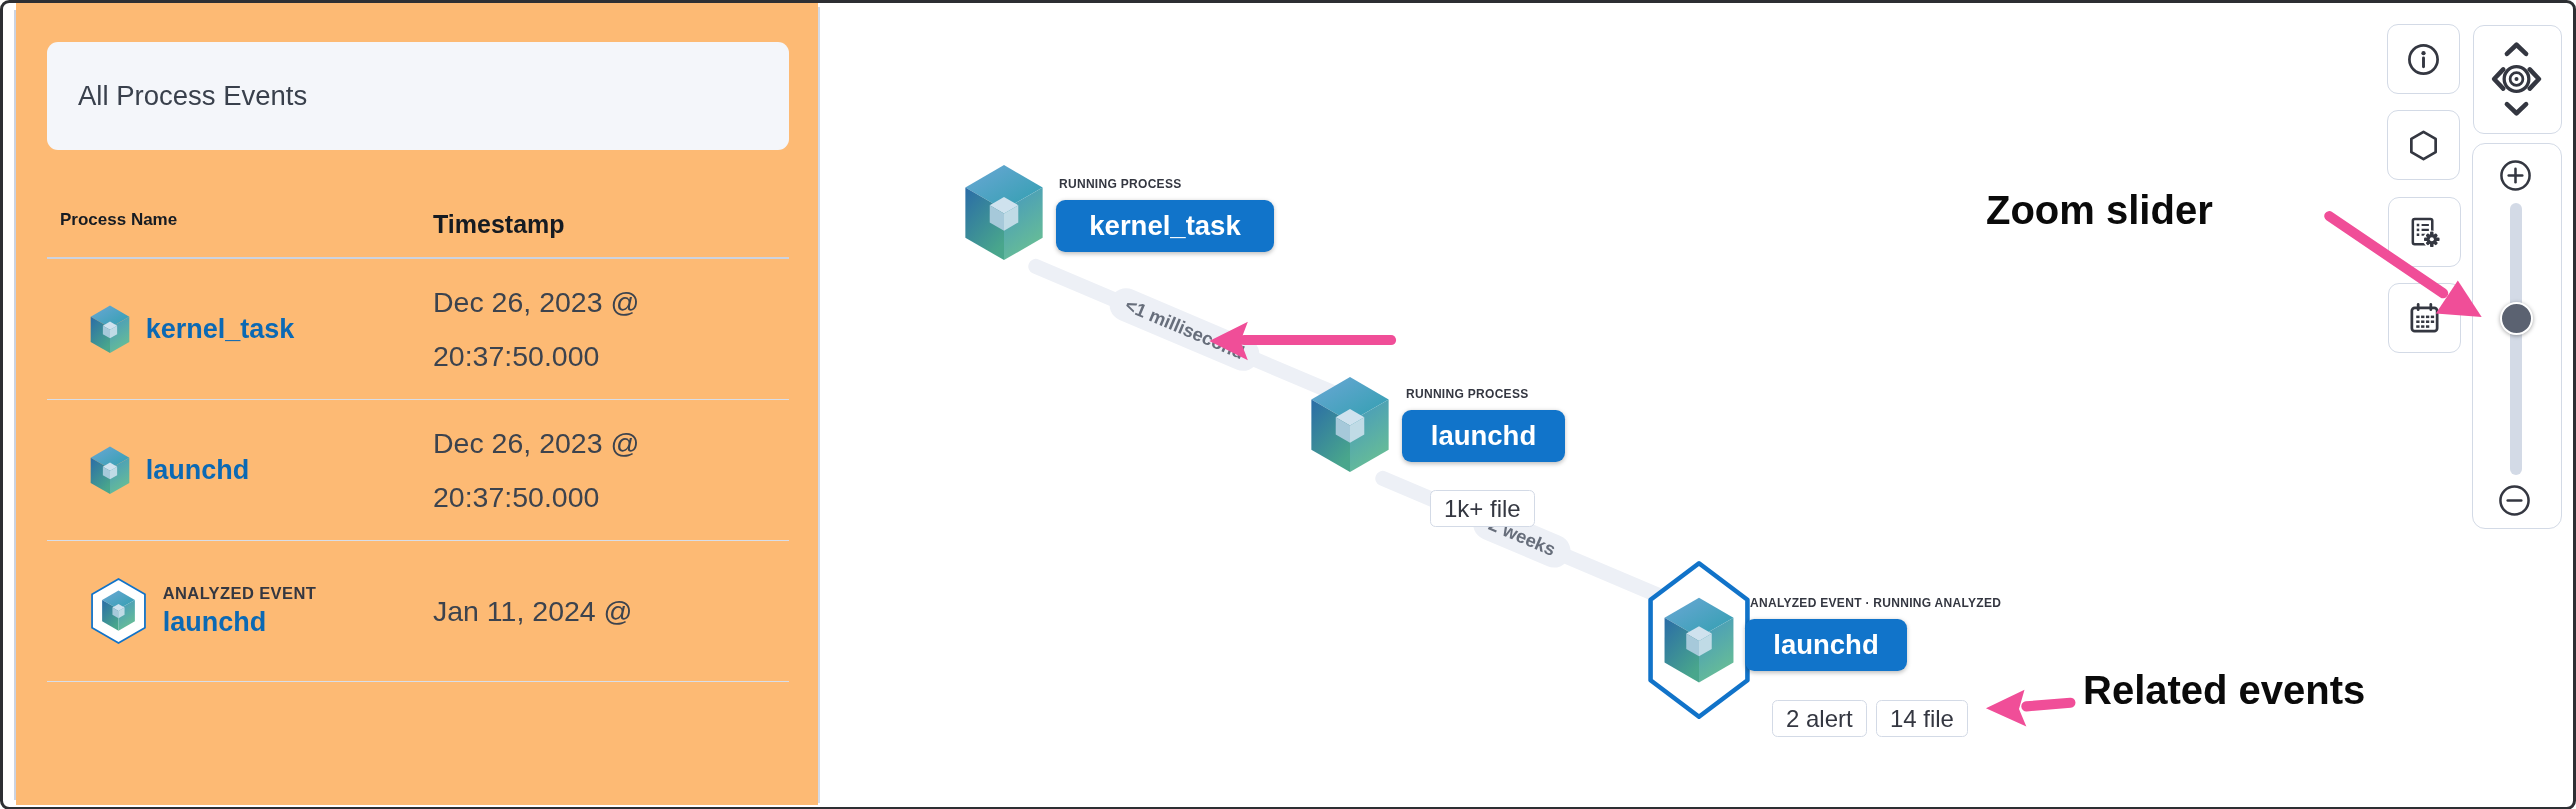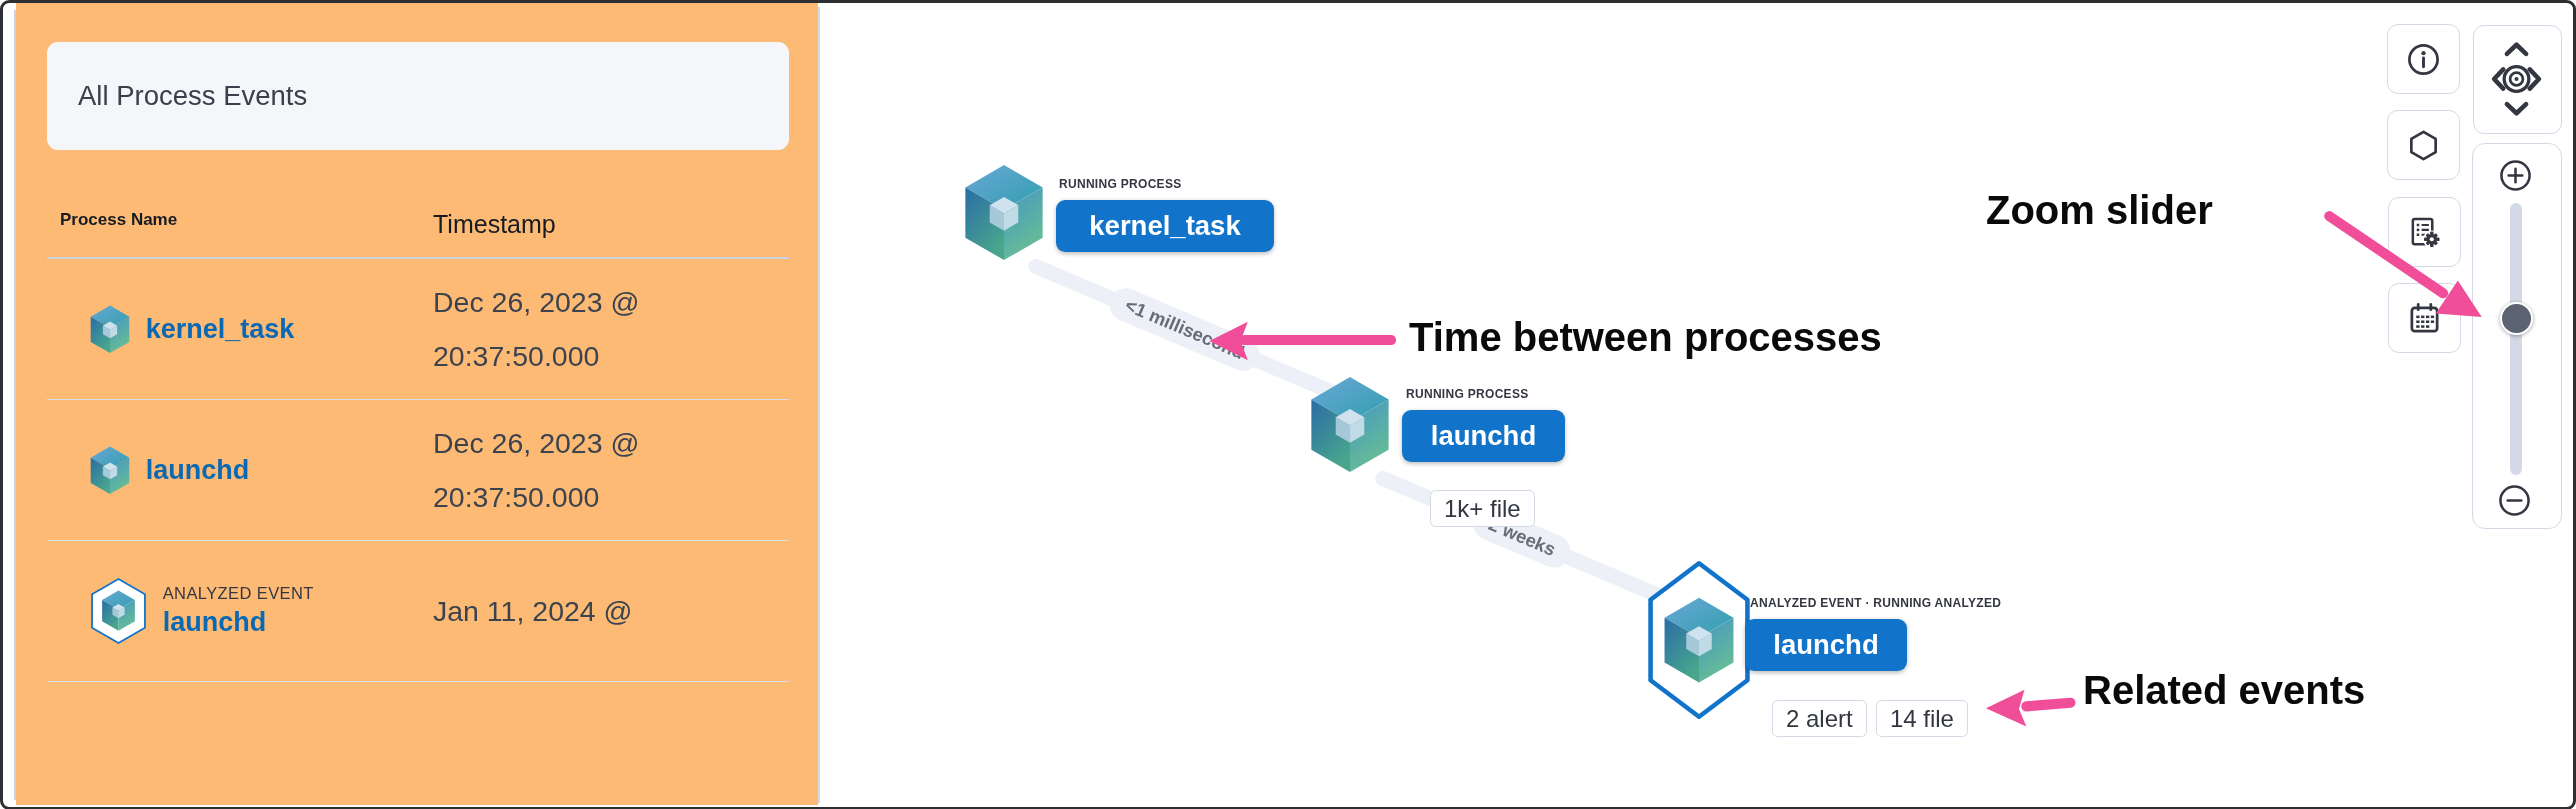--- a/index.html
+++ b/index.html
@@ -5,29 +5,29 @@
   html,body{margin:0;padding:0;background:#fff;font-family:"Liberation Sans",sans-serif;}
   .frame{position:relative;width:2576px;height:810px;box-sizing:border-box;border:3.7px solid #2d2f33;border-radius:9.2px;background:#fff;overflow:hidden;}
 
   
   .left-border{position:absolute;left:11px;top:7.3px;bottom:7.3px;width:1.8px;background:#ccd3e0;}
   .panel{position:absolute;left:13px;top:0;width:802px;height:802px;background:#fdba74;}
   .panel-header{position:absolute;left:31px;top:39px;width:742px;height:108px;background:#f4f6fa;border-radius:11px;display:flex;align-items:center;}
   .panel-header span{margin-left:31px;font-size:27.5px;color:#39404c;font-weight:500;}
   .thead{position:absolute;left:31px;top:207px;width:742px;height:46px;}
   .thead .c1{position:absolute;left:13px;top:0;font-size:17px;font-weight:bold;color:#161b22;}
-  .thead .c2{position:absolute;left:386px;top:0;font-size:25px;font-weight:normal;color:#161b22;}
+  .thead .c2{position:absolute;left:386px;top:0;font-size:25px;font-weight:bold;color:#161b22;}
   .thead-line{position:absolute;left:31px;top:254px;width:742px;height:1.8px;background:#ccd3e0;}
   .rows{position:absolute;left:31px;top:256px;width:742px;}
   .trow{display:flex;align-items:center;height:140px;border-bottom:1.8px solid #d8dee9;}
   .name-cell{flex:0 0 386px;display:flex;align-items:center;gap:14.7px;padding-left:42px;box-sizing:border-box;}
   .proc-link{font-size:27px;font-weight:bold;color:#0b69b4;text-decoration:none;}
   .ts-cell{flex:1;font-size:28.5px;color:#3c434e;line-height:54px;}
   .analyzed-stack{display:flex;flex-direction:column;gap:3.7px;}
-  .analyzed-label{font-size:16.5px;font-weight:normal;color:#343741;letter-spacing:0.4px;}
+  .analyzed-label{font-size:16.5px;font-weight:bold;color:#343741;letter-spacing:0.4px;}
   .cube-sm{width:42px;height:49px;}
   .hex-sm{width:59px;height:70px;}
   .divider-v{position:absolute;left:815px;top:3.7px;bottom:3.7px;width:1.8px;background:#d3dae6;}
   .edge{position:absolute;height:14.7px;background:#edf0f6;border-radius:7.3px;transform-origin:0 50%;display:flex;align-items:center;justify-content:center;z-index:1;}
   .edge-label{background:#edf0f6;border-radius:18.4px;padding:5.5px 16.5px;font-size:18.4px;font-weight:bold;color:#676e7b;white-space:nowrap;}
   .node-cube{position:absolute;z-index:2;}
   .ntype{position:absolute;font-size:12px;font-weight:bold;color:#343741;letter-spacing:0.3px;white-space:nowrap;z-index:2;}
   .npill{position:absolute;background:#1174ca;color:#fff;font-weight:bold;font-size:27.5px;border-radius:9.2px;display:flex;align-items:center;justify-content:center;box-shadow:0 1.8px 4.6px rgba(0,0,0,.25);z-index:2;cursor:pointer;}
   .nbadges{position:absolute;display:flex;gap:9.2px;z-index:2;padding-left:28px;}
   .nbadge{background:#fff;border:1.8px solid #d3dae6;border-radius:5.5px;font-size:24px;color:#343741;padding:3.7px 13px;white-space:nowrap;}
@@ -159,21 +159,20 @@
     <polygon points="58,4 111,44 111,132 58,172 5,132 5,44" fill="#fff" stroke="#1173c9" stroke-width="5" stroke-linejoin="round"></polygon>
     <use href="#cubeSym" transform="translate(17,41) scale(0.82)"></use>
   </svg>
   <div class="ntype" style="left:1747px;top:593px;">ANALYZED EVENT · RUNNING ANALYZED</div>
   <div class="npill" style="left:1742px;top:616px;width:162px;height:52px;">launchd</div>
   <div class="nbadges" style="left:1741px;top:697px;">
     <span class="nbadge">2 alert</span>
     <span class="nbadge">14 file</span>
   </div>
 
-  <div class="ann" style="left:1406px;top:312px;">Time between processes</div>
   <div class="ann" style="left:2080px;top:665px;">Related events</div>
   <div class="ann" style="left:1983px;top:185px;">Zoom slider</div>
 
   <div class="tbtn" style="left:2384px;top:21px;">
     <svg width="35" height="35" viewBox="0 0 36 36">
       <circle cx="18" cy="18" r="14.5" fill="none" stroke="#343741" stroke-width="2.8"></circle>
       <circle cx="18" cy="11.5" r="2.2" fill="#343741"></circle>
       <line x1="18" y1="16.5" x2="18" y2="25.5" stroke="#343741" stroke-width="3" stroke-linecap="round"></line>
     </svg>
   </div>

